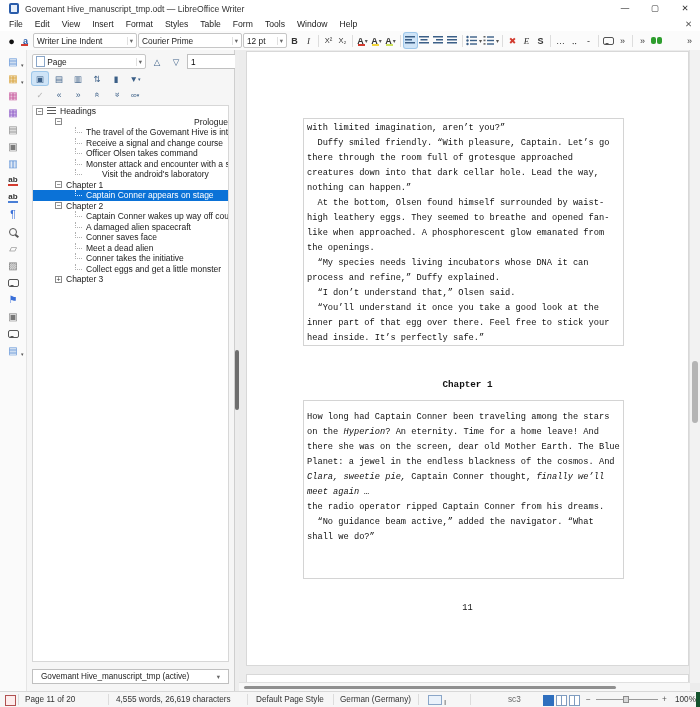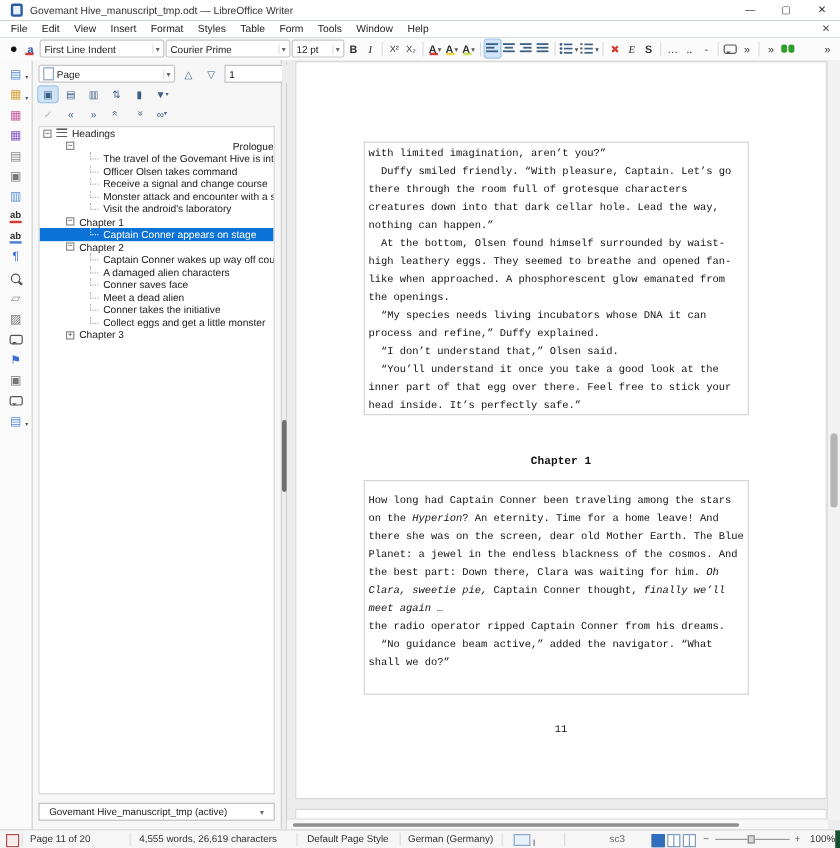--- a/index.html
+++ b/index.html
@@ -114,21 +114,21 @@
         <span class="menu-item">Window</span>
         <span class="menu-item">Help</span>
       </span>
     <span class="doc-close">✕</span>
   </div>
 
   <div class="toolbar">
     <span class="tb-icon" style="color:#111;font-size:11px">●</span>
     <span class="tb-icon" style="color:#2a5caa;font-weight:bold">a<span class="fc-bar" style="background:#d23b2f"></span></span>
     <span class="combo" style="width:96px">
-      <span>First Line Indent</span>
+      <span>Writer Line Indent</span>
       <span class="arrow">▾</span>
     </span>
     <span class="combo" style="width:96px">
       <span>Courier Prime</span>
       <span class="arrow">▾</span>
     </span>
     <span class="combo" style="width:36px">
       <span>12 pt</span>
       <span class="arrow">▾</span>
     </span>
@@ -296,31 +296,31 @@
         <div class="trow" style="padding-left: 22px; justify-content: space-between;">
           <span class="exp">−</span>
           <span>Prologue</span>
         </div>
         <div class="trow" style="padding-left: 42px;">
           <span class="tick"></span>
           <span>The travel of the Govemant Hive is interrupted</span>
         </div>
         <div class="trow" style="padding-left: 42px;">
           <span class="tick"></span>
+          <span>Receive a signal and change course</span>
+        </div>
+        <div class="trow" style="padding-left: 42px;">
+          <span class="tick"></span>
           <span>Officer Olsen takes command</span>
         </div>
         <div class="trow" style="padding-left: 42px;">
           <span class="tick"></span>
-          <span>Receive a signal and change course</span>
-        </div>
-        <div class="trow" style="padding-left: 42px;">
-          <span class="tick"></span>
           <span>Monster attack and encounter with a stranger</span>
         </div>
-        <div class="trow" style="padding-left: 42px;">
+        <div class="trow" style="padding-left: 42px; gap: 16px;">
           <span class="tick"></span>
           <span>Visit the android's laboratory</span>
         </div>
         <div class="trow" style="padding-left: 22px;">
           <span class="exp">−</span>
           <span>Chapter 1</span>
         </div>
         <div class="trow sel" style="padding-left: 42px;">
           <span class="tick"></span>
           <span>Captain Conner appears on stage</span>
@@ -328,21 +328,21 @@
         <div class="trow" style="padding-left: 22px;">
           <span class="exp">−</span>
           <span>Chapter 2</span>
         </div>
         <div class="trow" style="padding-left: 42px;">
           <span class="tick"></span>
           <span>Captain Conner wakes up way off course</span>
         </div>
         <div class="trow" style="padding-left: 42px;">
           <span class="tick"></span>
-          <span>A damaged alien characters</span>
+          <span>A damaged alien spacecraft</span>
         </div>
         <div class="trow" style="padding-left: 42px;">
           <span class="tick"></span>
           <span>Conner saves face</span>
         </div>
         <div class="trow" style="padding-left: 42px;">
           <span class="tick"></span>
           <span>Meet a dead alien</span>
         </div>
         <div class="trow" style="padding-left: 42px;">
@@ -366,41 +366,40 @@
 
   <div class="splitter">
     <div class="grip"></div>
   </div>
 
   <div class="docarea">
     <div class="page">
       <div class="frame" id="frame1">
           <div class="docline">with limited imagination, aren’t you?”</div>
           <div class="docline">  Duffy smiled friendly. “With pleasure, Captain. Let’s go</div>
-          <div class="docline">there through the room full of grotesque characters</div>
+          <div class="docline">there through the room full of grotesque approached</div>
           <div class="docline">creatures down into that dark cellar hole. Lead the way,</div>
           <div class="docline">nothing can happen.”</div>
           <div class="docline">  At the bottom, Olsen found himself surrounded by waist-</div>
           <div class="docline">high leathery eggs. They seemed to breathe and opened fan-</div>
           <div class="docline">like when approached. A phosphorescent glow emanated from</div>
           <div class="docline">the openings.</div>
           <div class="docline">  “My species needs living incubators whose DNA it can</div>
           <div class="docline">process and refine,” Duffy explained.</div>
           <div class="docline">  “I don’t understand that,” Olsen said.</div>
           <div class="docline">  “You’ll understand it once you take a good look at the</div>
           <div class="docline">inner part of that egg over there. Feel free to stick your</div>
           <div class="docline">head inside. It’s perfectly safe.”</div>
         </div>
       <div class="chapter">Chapter 1</div>
       <div class="frame" id="frame2">
           <div class="docline"><span>How long had Captain Conner been traveling among the stars</span></div>
           <div class="docline"><span>on the </span><span class="it">Hyperion</span><span>? An eternity. Time for a home leave! And</span></div>
           <div class="docline"><span>there she was on the screen, dear old Mother Earth. The Blue</span></div>
           <div class="docline"><span>Planet: a jewel in the endless blackness of the cosmos. And</span></div>
-          <div class="docline"><span>the best part: Down there, Clara was waiting for him. </span><span class="it">Oh</span></div>
           <div class="docline"><span class="it">Clara, sweetie pie,</span><span> Captain Conner thought, </span><span class="it">finally we’ll</span></div>
           <div class="docline"><span class="it">meet again …</span></div>
           <div class="docline"><span>the radio operator ripped Captain Conner from his dreams.</span></div>
           <div class="docline"><span>  “No guidance beam active,” added the navigator. “What</span></div>
           <div class="docline"><span>shall we do?”</span></div>
         </div>
       <div class="pagenum">11</div>
     </div>
     <div class="page2"></div>
     <div class="vscroll">

